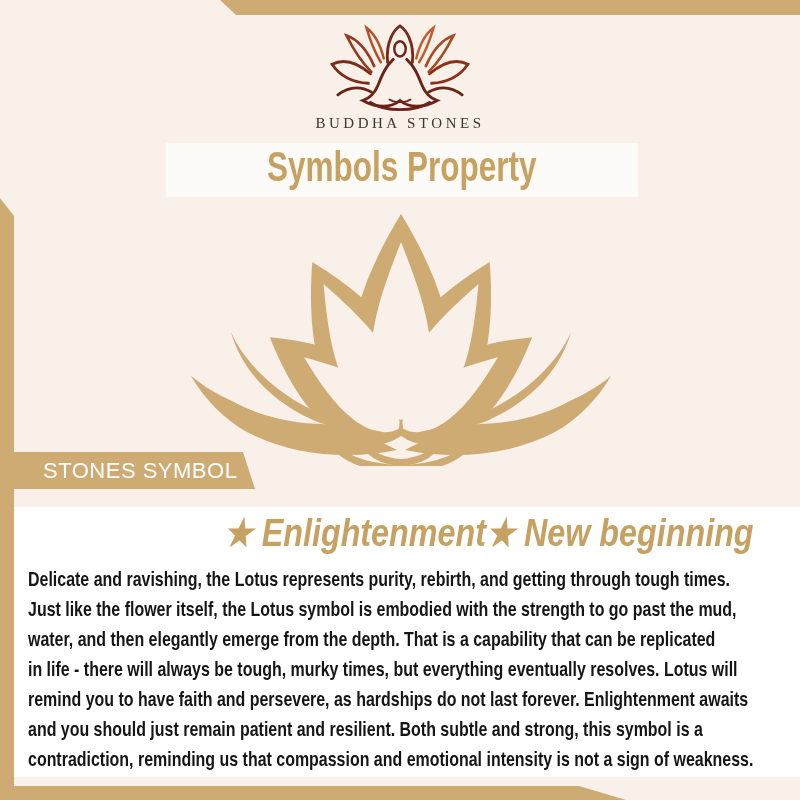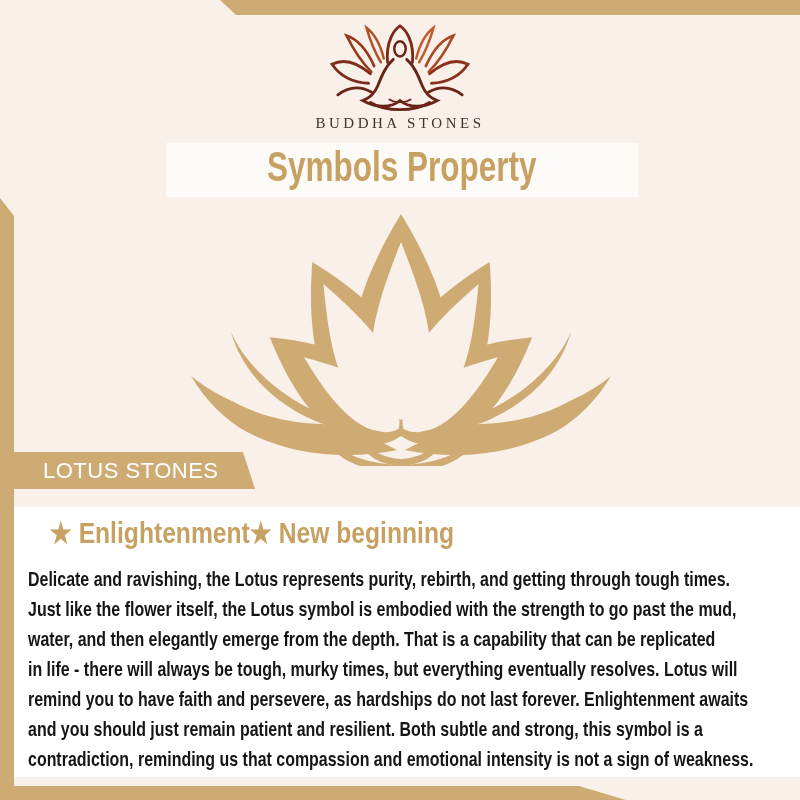--- a/index.html
+++ b/index.html
@@ -38,22 +38,22 @@
   .pt{fill:var(--tan);}
   .ps{fill:var(--cream);}
   
   .banner{position:absolute;left:14px;top:452px;width:241px;height:37px;background:var(--tan);
     clip-path:polygon(0 0,229px 0,241px 37px,0 37px);
     display:flex;align-items:center;padding-left:29px;box-sizing:border-box;z-index:6;}
   .banner-label{color:var(--banner-text);font-size:22px;letter-spacing:0.5px;font-weight:400;}
   
   .content-box{position:absolute;left:14px;top:507px;width:786px;height:270px;
     background:var(--box-white);z-index:3;box-sizing:border-box;padding-top:8px;}
-  .content-heading{line-height:36px;text-align:left;font-size:29px;font-weight:700;
-    color:var(--tan-text);letter-spacing:0;}
+  .content-heading{line-height:36px;text-align:right;font-size:38px;font-weight:700;
+    color:var(--tan-text);letter-spacing:0;font-style:italic;}
   .content-heading span{display:inline-block;transform:scaleX(0.85);transform-origin:50% 50%;white-space:nowrap;}
   .paragraph{margin:13px 16px 0 14px;}
   .para-line{height:30px;line-height:30px;font-size:21px;font-weight:700;color:var(--body-text);
     white-space:nowrap;transform:scaleX(0.76);transform-origin:0 50%;letter-spacing:0;}
 </style>
 </head>
 <body>
 
 <div class="page">
 
@@ -122,21 +122,21 @@
 
       <use href="#side-left"></use>
       <use href="#side-left" transform="translate(436 0) scale(-1 1)"></use>
 
       <path class="pt" d="M178 242 C182 256 198 265 218 266 C238 265 254 256 258 242 C260 236 256 234 254 240 C248 252 234 258 218 259 C202 258 188 252 182 240 C180 234 176 236 178 242 Z"></path>
       <path class="pt" d="M142 238 C152 260 182 272 218 273 C254 272 284 260 294 238 C296 232 292 230 289 236 C280 254 252 264 218 265 C184 264 156 254 147 236 C144 230 140 232 142 238 Z"></path>
     </svg>
   </div>
 
   <div class="banner">
-    <span class="banner-label">LOTUS STONES</span>
+    <span class="banner-label">STONES SYMBOL</span>
   </div>
 
   <div class="content-box">
     <div class="content-heading">
       <span>★ Enlightenment★ New beginning</span>
     </div>
     <div class="paragraph">
       <div class="para-line">Delicate and ravishing, the Lotus represents purity, rebirth, and getting through tough times.</div>
       <div class="para-line">Just like the flower itself, the Lotus symbol is embodied with the strength to go past the mud,</div>
       <div class="para-line">water, and then elegantly emerge from the depth. That is a capability that can be replicated</div>

